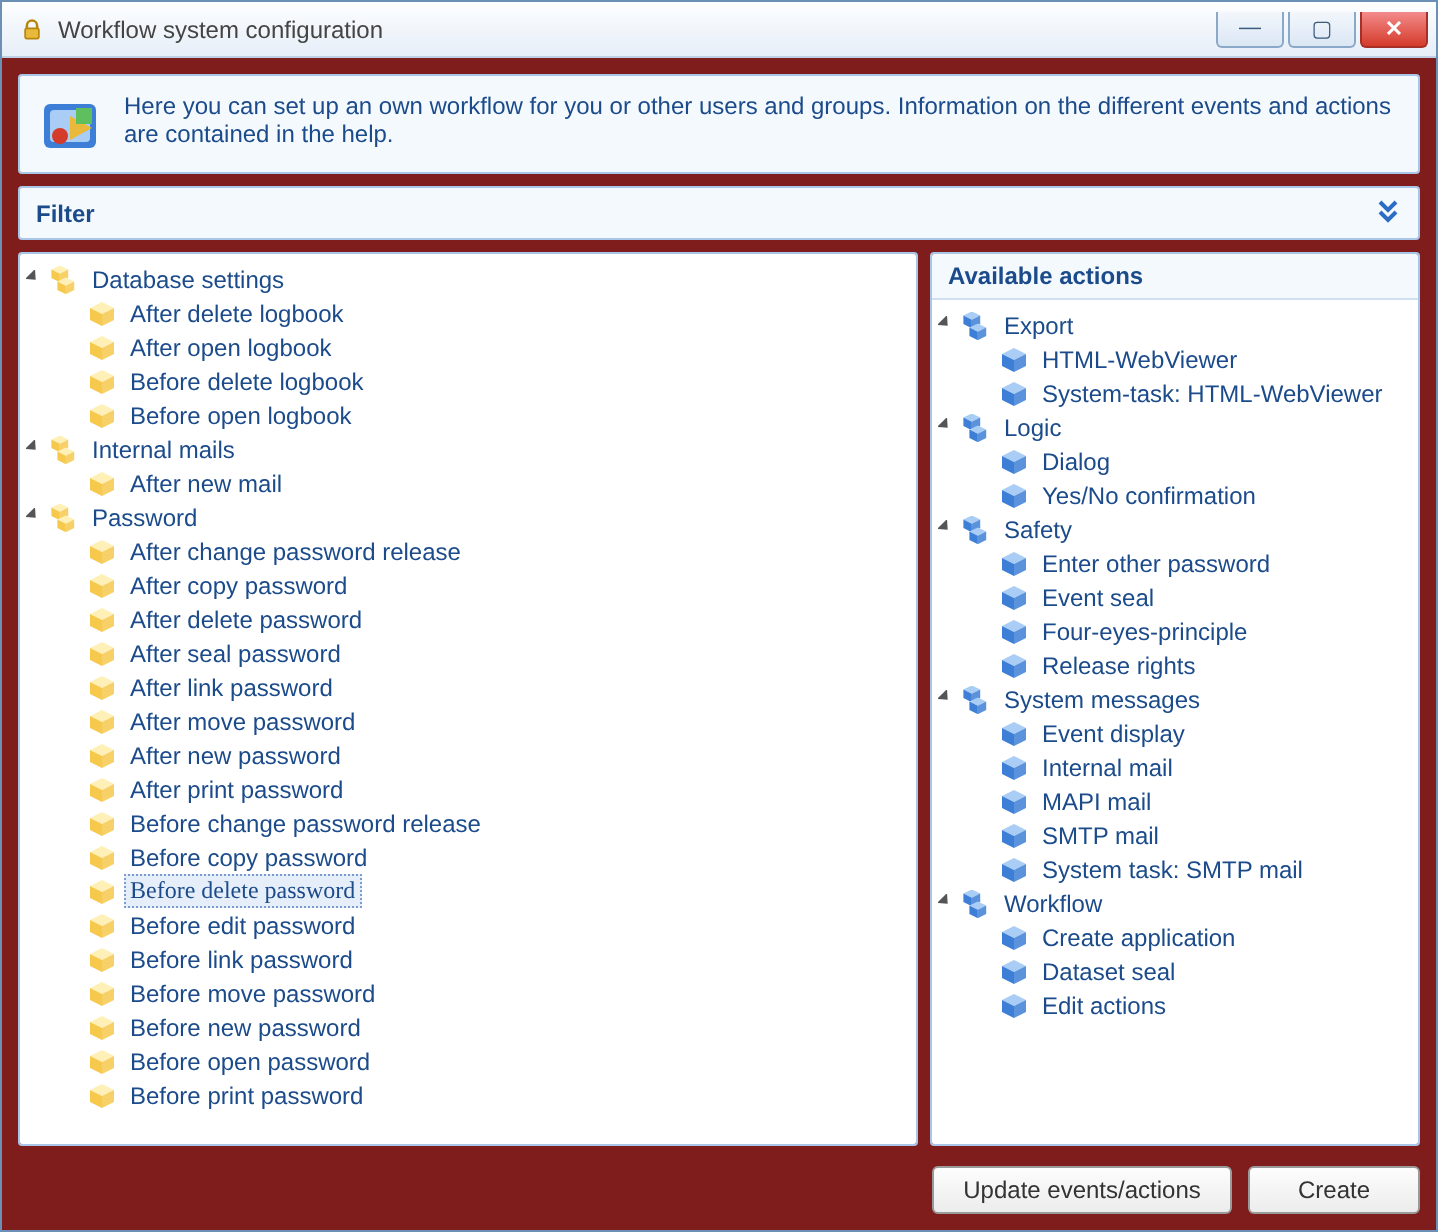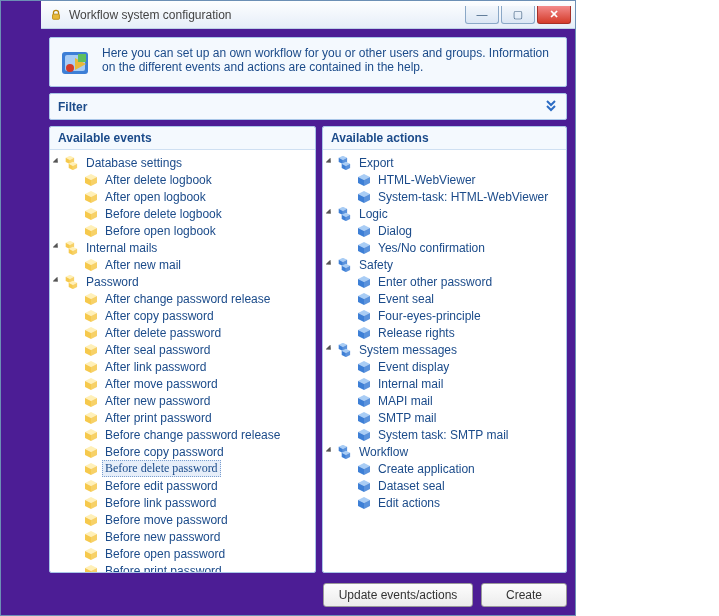--- a/index.html
+++ b/index.html
@@ -6,27 +6,26 @@
   body {
     margin: 0;
     font-family: "Segoe UI", Tahoma, sans-serif;
     font-size: 12px;
     background: #fff;
     width: 719px;
     height: 616px;
     overflow: hidden;
   }
   .window {
-    width: 576px;
+    width: 719px;
     height: 616px;
     border: 1px solid #6c8fb5;
-    background: #4c1d95;
+    background: #7f1d1d;
     display: flex;
     flex-direction: column;
-    padding-left: 40px;
   }
   .titlebar {
     height: 28px;
     background: linear-gradient(#fdfeff, #e6eef8);
     border-bottom: 1px solid #bdd0e6;
     display: flex;
     align-items: center;
     padding: 0 0 0 8px;
     position: relative;
   }
@@ -212,21 +211,20 @@
         <svg width="14" height="14" viewBox="0 0 14 14">
             <path d="M3 3 L7 7 L11 3" fill="none" stroke="#2b6cc4" stroke-width="2"></path>
             <path d="M3 8 L7 12 L11 8" fill="none" stroke="#2b6cc4" stroke-width="2"></path>
           </svg>
       </span>
     </div>
 
     <div class="panels">
 
       <div class="panel left">
-        <div class="panel-header">Available events</div>
         <div class="panel-body">
           <div class="tree" id="events-tree">
               <div class="tree-row">
                 <span class="toggle">
                   <svg width="9" height="9" viewBox="0 0 9 9">
                     <path d="M1 1 L5 4.5 L1 8 Z" fill="#555" transform="rotate(45 4.5 4.5)"></path>
                   </svg>
                 </span>
                 <span class="ico ico-yellow">
                   <svg viewBox="0 0 14 14" width="14" height="14">

